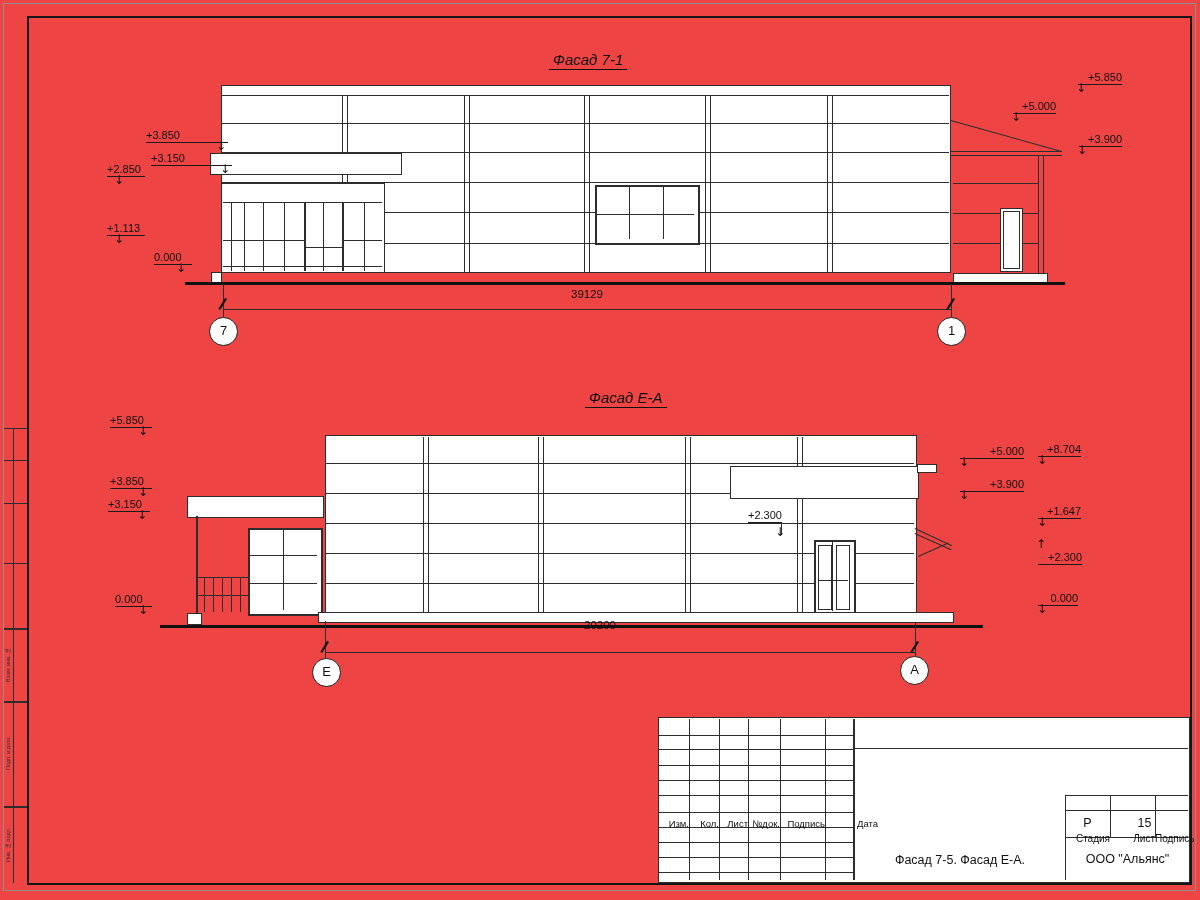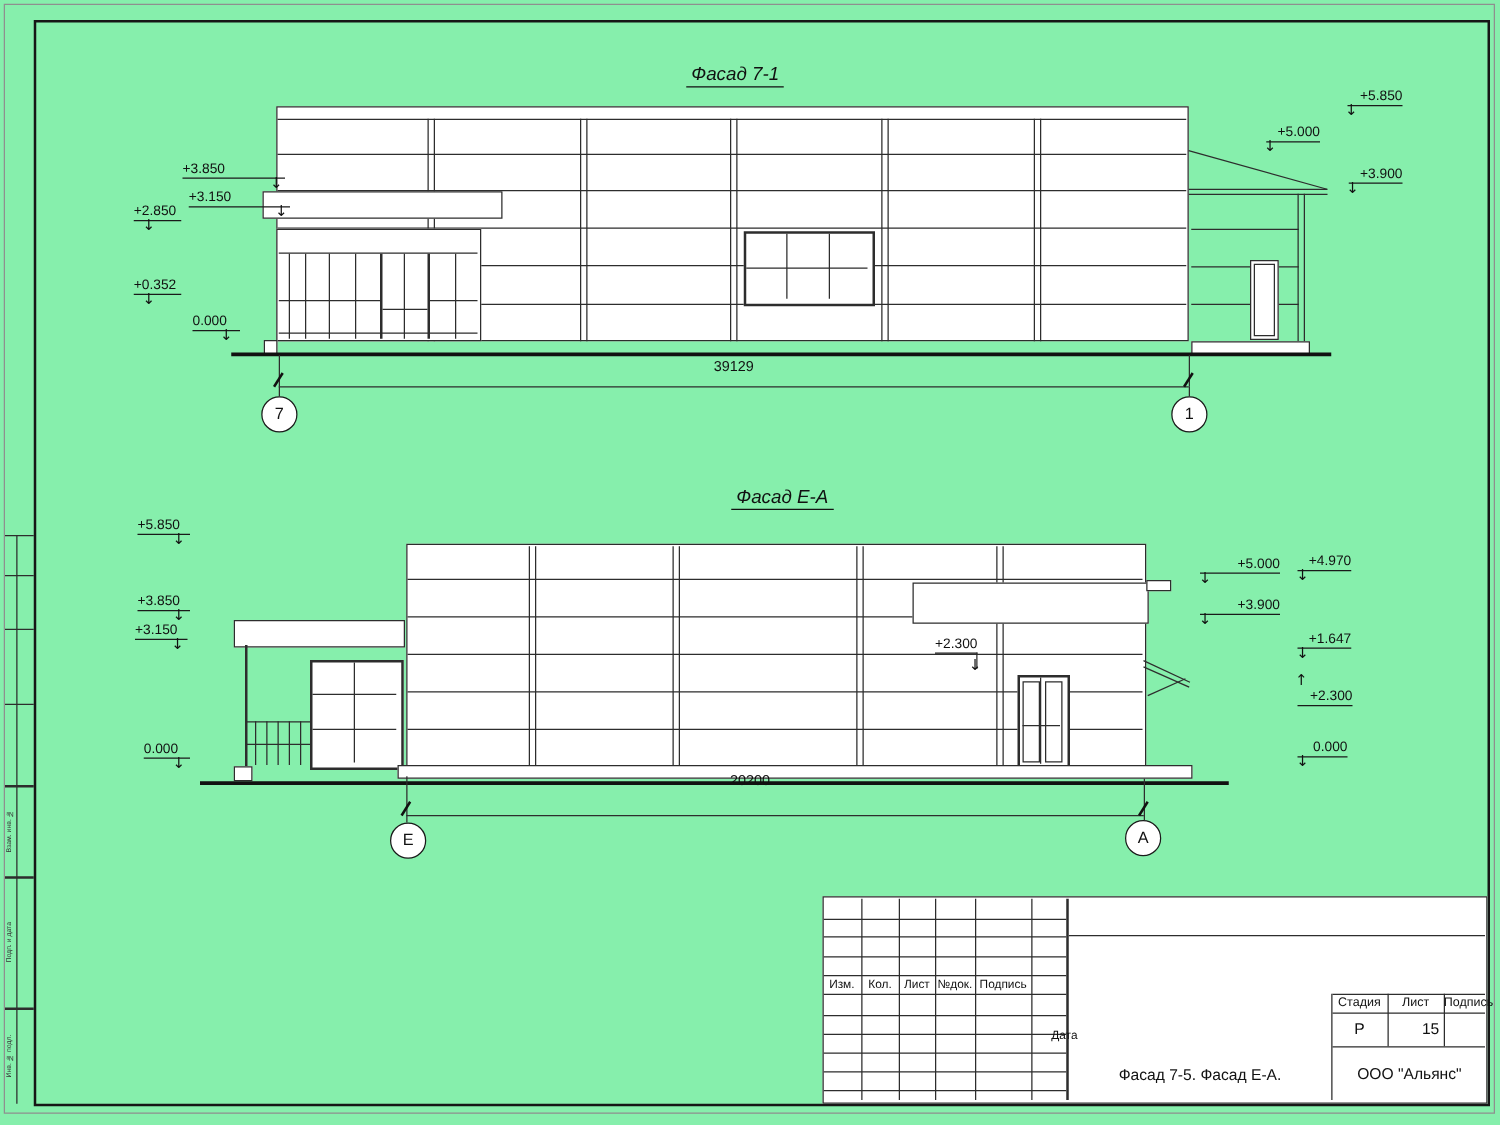--- a/index.html
+++ b/index.html
@@ -1,33 +1,33 @@
 <!DOCTYPE html>
 <html><head>
 <meta charset="utf-8">
 <style>
   html,body{margin:0;padding:0;background:#fff;}
-  #sheet{position:relative;width:1200px;height:900px;background:#86efac;overflow:hidden;
+  #sheet{position:relative;width:1200px;height:900px;background:#ef4444;overflow:hidden;
          font-family:"Liberation Sans",sans-serif;color:#111;}
   .fr1{position:absolute;left:3px;top:3px;width:1191px;height:886px;border:1px solid #8f8f8f;}
   .fr2{position:absolute;left:27px;top:16px;width:1161px;height:865px;border:2px solid #161616;}
   .h{position:absolute;height:1px;background:#2d2d2d;}
   .v{position:absolute;width:1px;background:#2d2d2d;}
   .cp{position:absolute;width:4px;border-left:1px solid #2d2d2d;border-right:1px solid #2d2d2d;}
   .bx{position:absolute;background:#fff;border:1px solid #2d2d2d;}
   .rl{position:absolute;height:1.2px;background:#2d2d2d;transform-origin:0 0;}
   .ftitle{position:absolute;font-style:italic;font-size:15px;border-bottom:1.2px solid #111;padding:0 4px 1px;white-space:nowrap;}
   .em{position:absolute;height:13px;border-bottom:1.2px solid #1a1a1a;font-size:11px;line-height:12px;white-space:nowrap;}
   .ar{position:absolute;top:12px;font-family:"DejaVu Sans",sans-serif;font-size:12px;line-height:11px;color:#111;}
   .arU{position:absolute;top:-12px;font-family:"DejaVu Sans",sans-serif;font-size:12px;line-height:11px;color:#111;}
   .tick{position:absolute;width:13px;height:1.5px;background:#111;transform:rotate(-58deg);}
   .bub{position:absolute;width:27px;height:27px;border:1.3px solid #1a1a1a;border-radius:50%;
        text-align:center;line-height:26px;font-size:13px;background:#fff;}
   .dml{position:absolute;font-size:11.5px;text-align:center;white-space:nowrap;}
-  .tbt{position:absolute;font-size:9.5px;line-height:13px;text-align:center;white-space:nowrap;}
+  .tbt{position:absolute;font-size:9.5px;line-height:13px;text-align:right;white-space:nowrap;margin-top:36px;}
   .tbv{position:absolute;font-size:12.5px;line-height:15px;text-align:center;white-space:nowrap;}
   .ss{position:absolute;left:4px;width:9px;overflow:hidden;}
   .ss span{display:block;height:100%;writing-mode:vertical-rl;transform:rotate(180deg);
            font-size:5.5px;line-height:9px;text-align:center;white-space:nowrap;color:#333;}
   .gnd{position:absolute;height:2.5px;background:#111;}
 </style>
 </head>
 <body>
 
 <div id="sheet">
@@ -112,21 +112,21 @@
     <div class="tick" style="left:944px;top:303px"></div>
     <div class="dml" style="left:560px;top:288px;width:54px">39129</div>
     <div class="v" style="left:223px;top:309px;height:8px"></div>
     <div class="v" style="left:951px;top:309px;height:8px"></div>
     <div class="bub" style="left:209px;top:317px">7</div>
     <div class="bub" style="left:937px;top:317px">1</div>
 
     <div class="em" style="left:146px;top:129px;width:82px"><span>+3.850</span><span class="ar" style="left:70px">↓</span></div>
     <div class="em" style="left:151px;top:152px;width:81px"><span>+3.150</span><span class="ar" style="left:69px">↓</span></div>
     <div class="em" style="left:107px;top:163px;width:38px"><span>+2.850</span><span class="ar" style="left:7px">↓</span></div>
-    <div class="em" style="left:107px;top:222px;width:38px"><span>+0.352</span><span class="ar" style="left:7px">↓</span></div>
+    <div class="em" style="left:107px;top:222px;width:38px"><span>+1.113</span><span class="ar" style="left:7px">↓</span></div>
     <div class="em" style="left:154px;top:251px;width:38px"><span>0.000</span><span class="ar" style="left:22px">↓</span></div>
 
     <div class="em" style="left:1078px;top:71px;width:44px;text-align:right"><span>+5.850</span><span class="ar" style="left:-2px">↓</span></div>
     <div class="em" style="left:1013px;top:100px;width:43px;text-align:right"><span>+5.000</span><span class="ar" style="left:-2px">↓</span></div>
     <div class="em" style="left:1079px;top:133px;width:43px;text-align:right"><span>+3.900</span><span class="ar" style="left:-2px">↓</span></div>
   </div>
 
   <div>
     <div class="ftitle" style="left:585px;top:389px">Фасад Е-А</div>
 
@@ -186,21 +186,21 @@
     <div class="em" style="left:110px;top:414px;width:42px"><span>+5.850</span><span class="ar" style="left:28px">↓</span></div>
     <div class="em" style="left:110px;top:475px;width:42px"><span>+3.850</span><span class="ar" style="left:28px">↓</span></div>
     <div class="em" style="left:108px;top:498px;width:42px"><span>+3.150</span><span class="ar" style="left:29px">↓</span></div>
     <div class="em" style="left:115px;top:593px;width:37px"><span>0.000</span><span class="ar" style="left:23px">↓</span></div>
 
     <div class="em" style="left:748px;top:509px;width:34px"><span>+2.300</span></div>
     <div class="v" style="left:781px;top:522px;height:13px"></div>
     <span class="ar" style="left:775px;top:527px">↓</span>
 
     <div class="em" style="left:960px;top:445px;width:64px;text-align:right"><span>+5.000</span><span class="ar" style="left:-1px">↓</span></div>
-    <div class="em" style="left:1038px;top:443px;width:43px;text-align:right"><span>+4.970</span><span class="ar" style="left:-1px">↓</span></div>
+    <div class="em" style="left:1038px;top:443px;width:43px;text-align:right"><span>+8.704</span><span class="ar" style="left:-1px">↓</span></div>
     <div class="em" style="left:960px;top:478px;width:64px;text-align:right"><span>+3.900</span><span class="ar" style="left:-1px">↓</span></div>
     <div class="em" style="left:1038px;top:505px;width:43px;text-align:right"><span>+1.647</span><span class="ar" style="left:-1px">↓</span></div>
     <div class="em" style="left:1038px;top:551px;width:44px;text-align:right"><span>+2.300</span><span class="arU" style="left:-2px">↑</span></div>
     <div class="em" style="left:1038px;top:592px;width:40px;text-align:right"><span>0.000</span><span class="ar" style="left:-1px">↓</span></div>
   </div>
 
   <div>
     <div class="bx" style="left:658px;top:717px;width:530px;height:164px;border-width:1.8px;background:#fff"></div>
     <div class="v" style="left:689px;top:719px;height:161px"></div>
     <div class="v" style="left:719px;top:719px;height:161px"></div>
@@ -224,21 +224,21 @@
     <div class="h" style="left:855px;top:748px;width:333px"></div>
     <div class="h" style="left:1066px;top:795px;width:122px"></div>
     <div class="h" style="left:1066px;top:810px;width:122px"></div>
     <div class="h" style="left:1066px;top:837px;width:122px"></div>
 
     <div class="tbt" style="left:658px;top:781px;width:31px">Изм.</div>
     <div class="tbt" style="left:689px;top:781px;width:30px">Кол.</div>
     <div class="tbt" style="left:719px;top:781px;width:29px">Лист</div>
     <div class="tbt" style="left:748px;top:781px;width:32px">№док.</div>
     <div class="tbt" style="left:780px;top:781px;width:45px">Подпись</div>
-    <div class="tbt" style="left:825px;top:822px;width:53px">Дата</div>
+    <div class="tbt" style="left:825px;top:781px;width:53px">Дата</div>
 
     <div class="tbt" style="left:1065px;top:796px;width:45px;font-size:10px">Стадия</div>
     <div class="tbt" style="left:1110px;top:796px;width:45px;font-size:10px">Лист</div>
     <div class="tbt" style="left:1155px;top:796px;width:34px;font-size:10px">Подпись</div>
     <div class="tbv" style="left:1065px;top:816px;width:45px">Р</div>
     <div class="tbv" style="left:1122px;top:816px;width:45px">15</div>
 
     <div class="tbv" style="left:860px;top:853px;width:200px">Фасад 7-5. Фасад Е-А.</div>
     <div class="tbv" style="left:1067px;top:852px;width:121px">ООО "Альянс"</div>
   </div>

